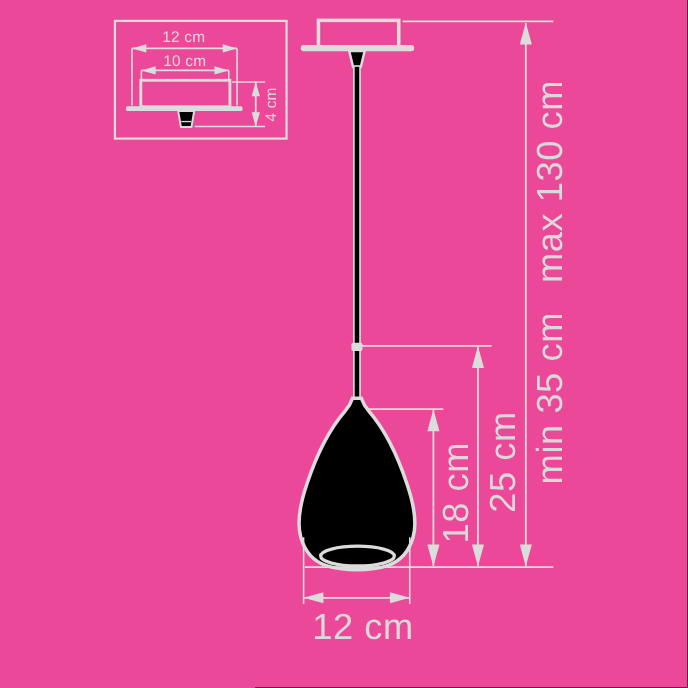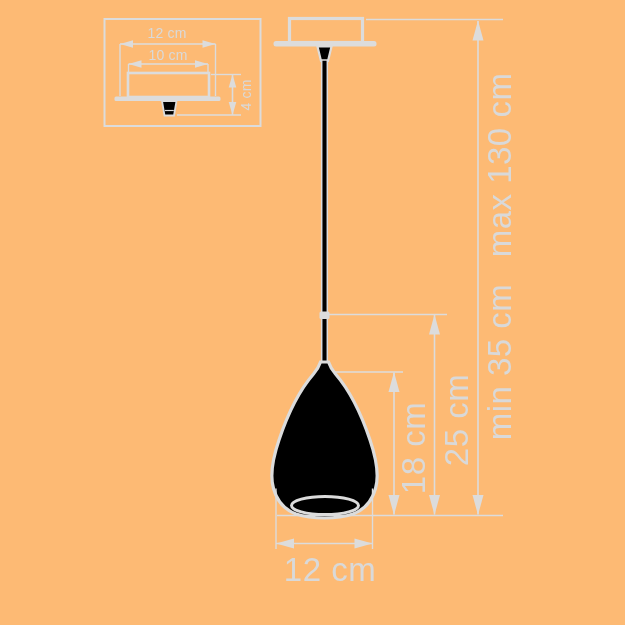--- a/index.html
+++ b/index.html
@@ -4,21 +4,21 @@
 <style>
   html, body {
     margin: 0;
     padding: 0;
     background: #000000;
   }
   .stage {
     position: relative;
     width: 625px;
     height: 625px;
-    background: #fdba74;
+    background: #ec4899;
     overflow: hidden;
   }
   svg { display: block; }
   .ln {
     stroke: #dcdcdc;
     fill: none;
     stroke-linecap: butt;
   }
   .thick  { stroke-width: 3.2; }
   .thin   { stroke-width: 1.6; }

